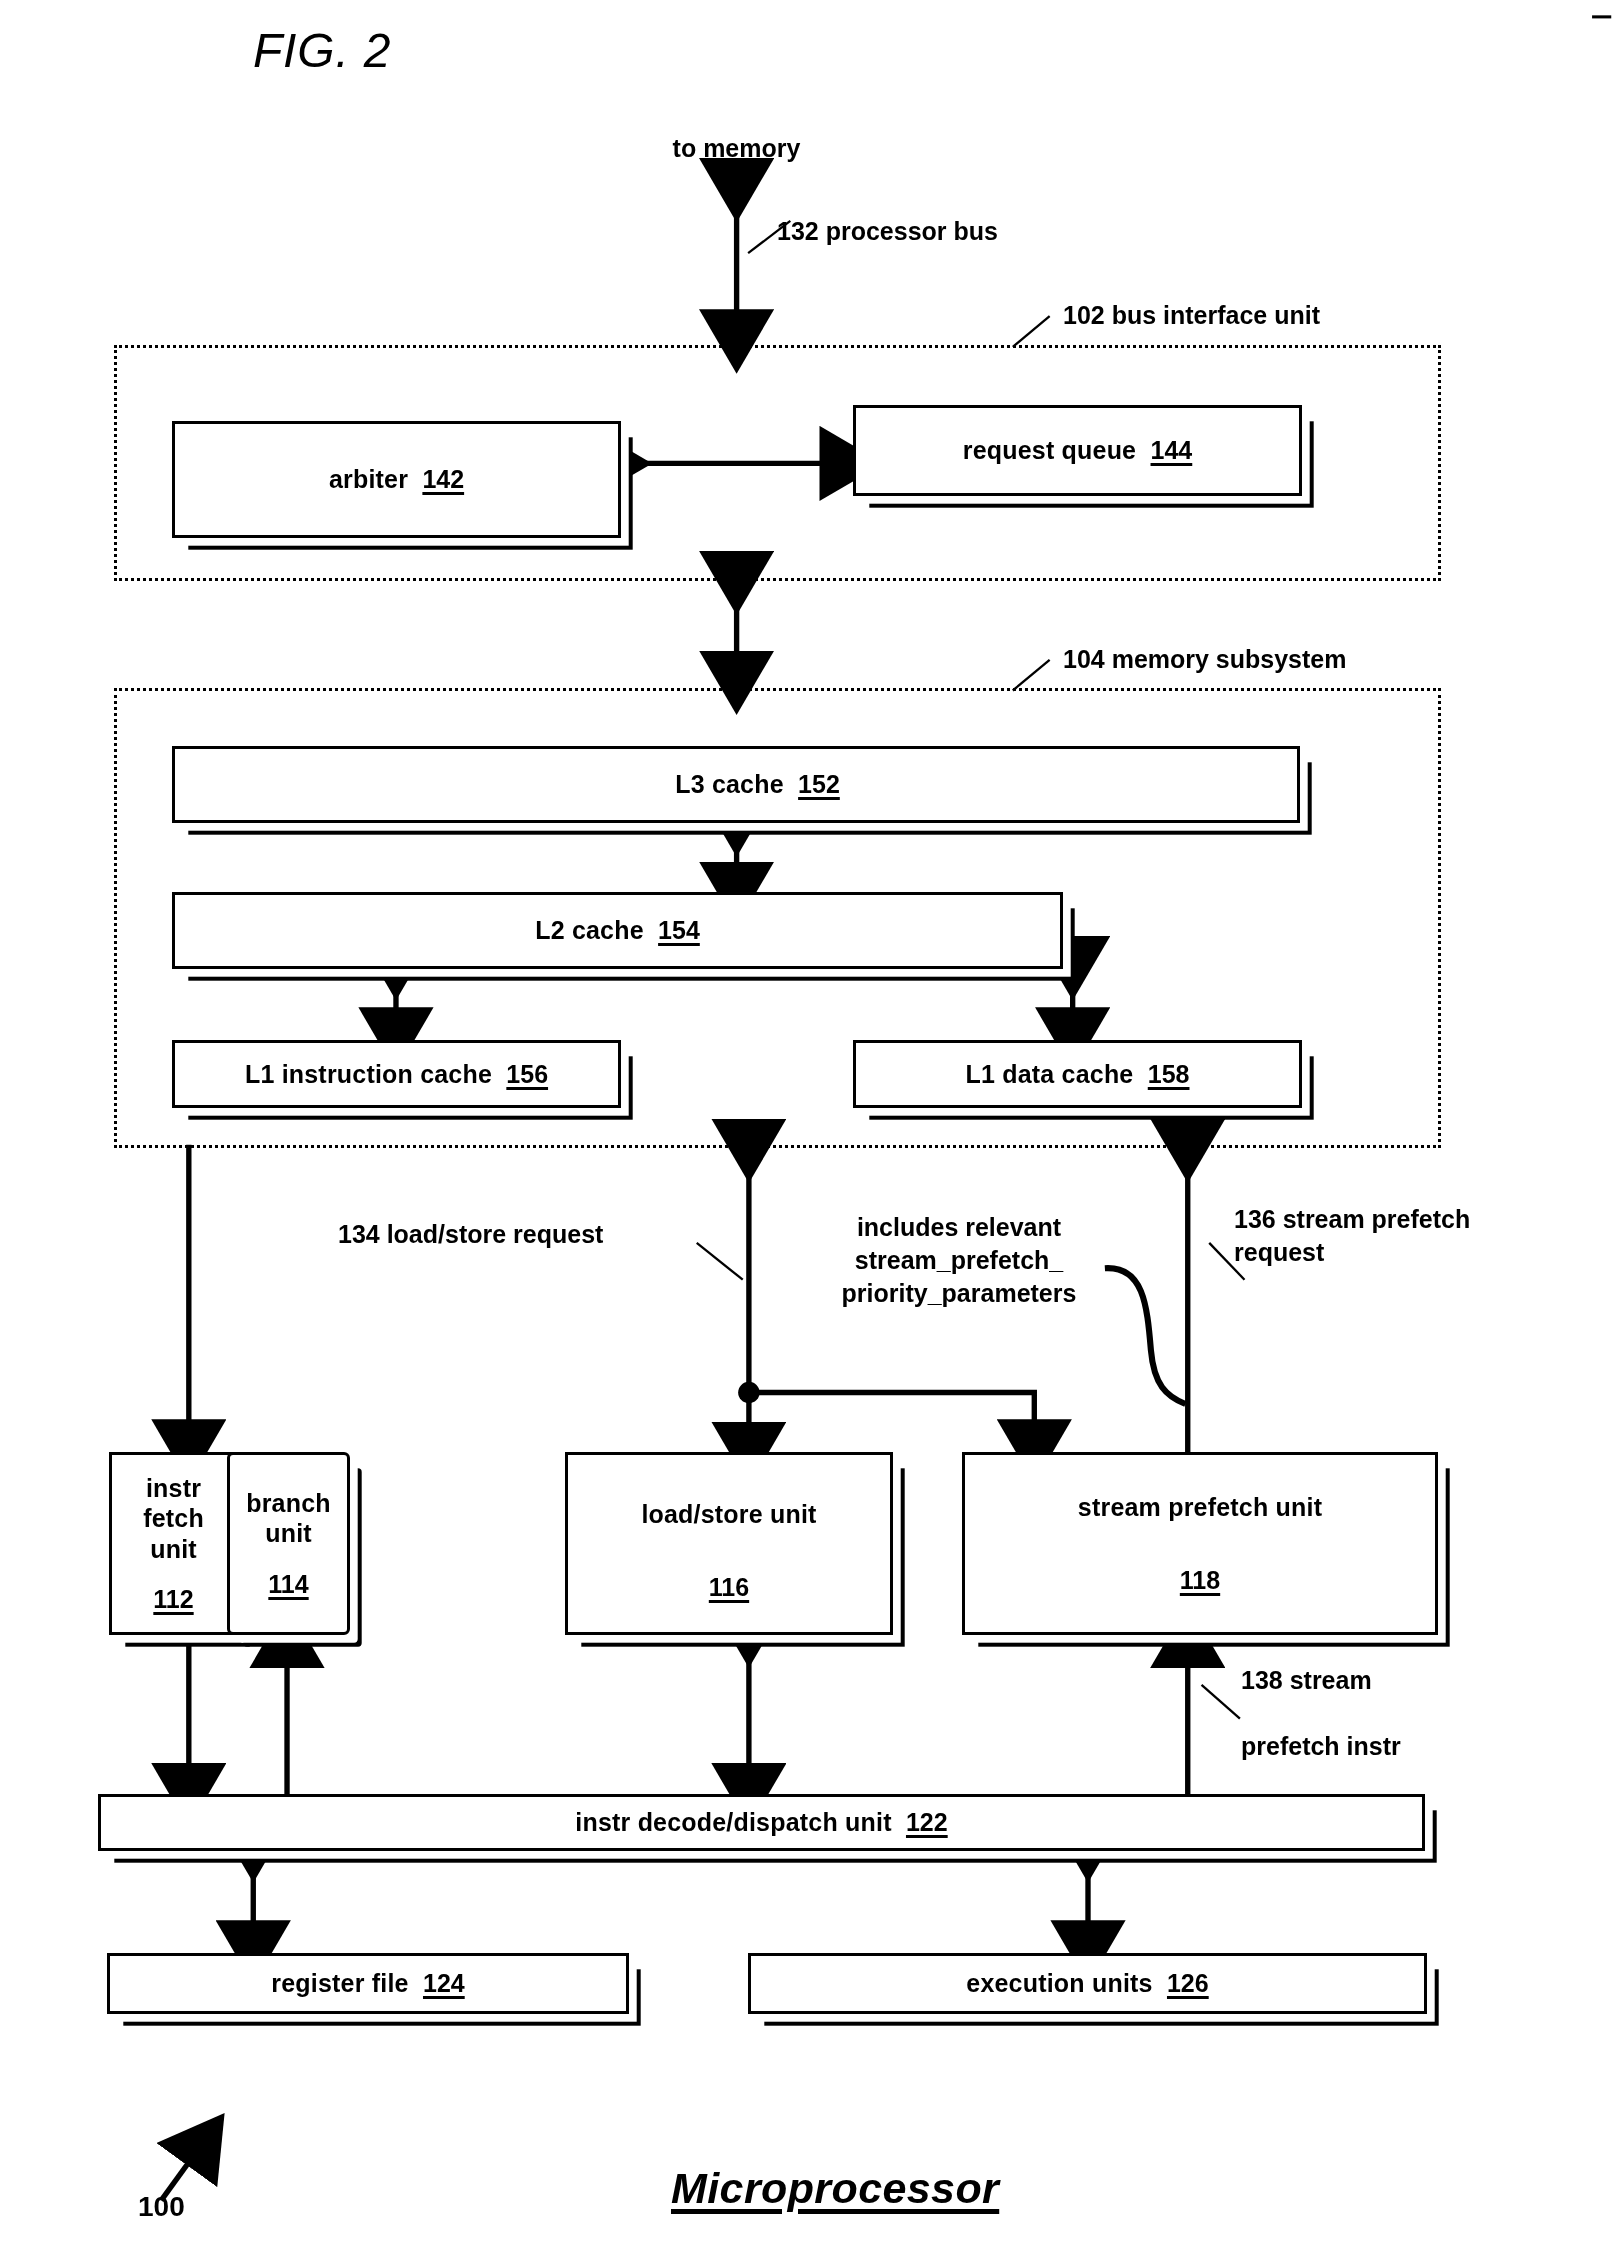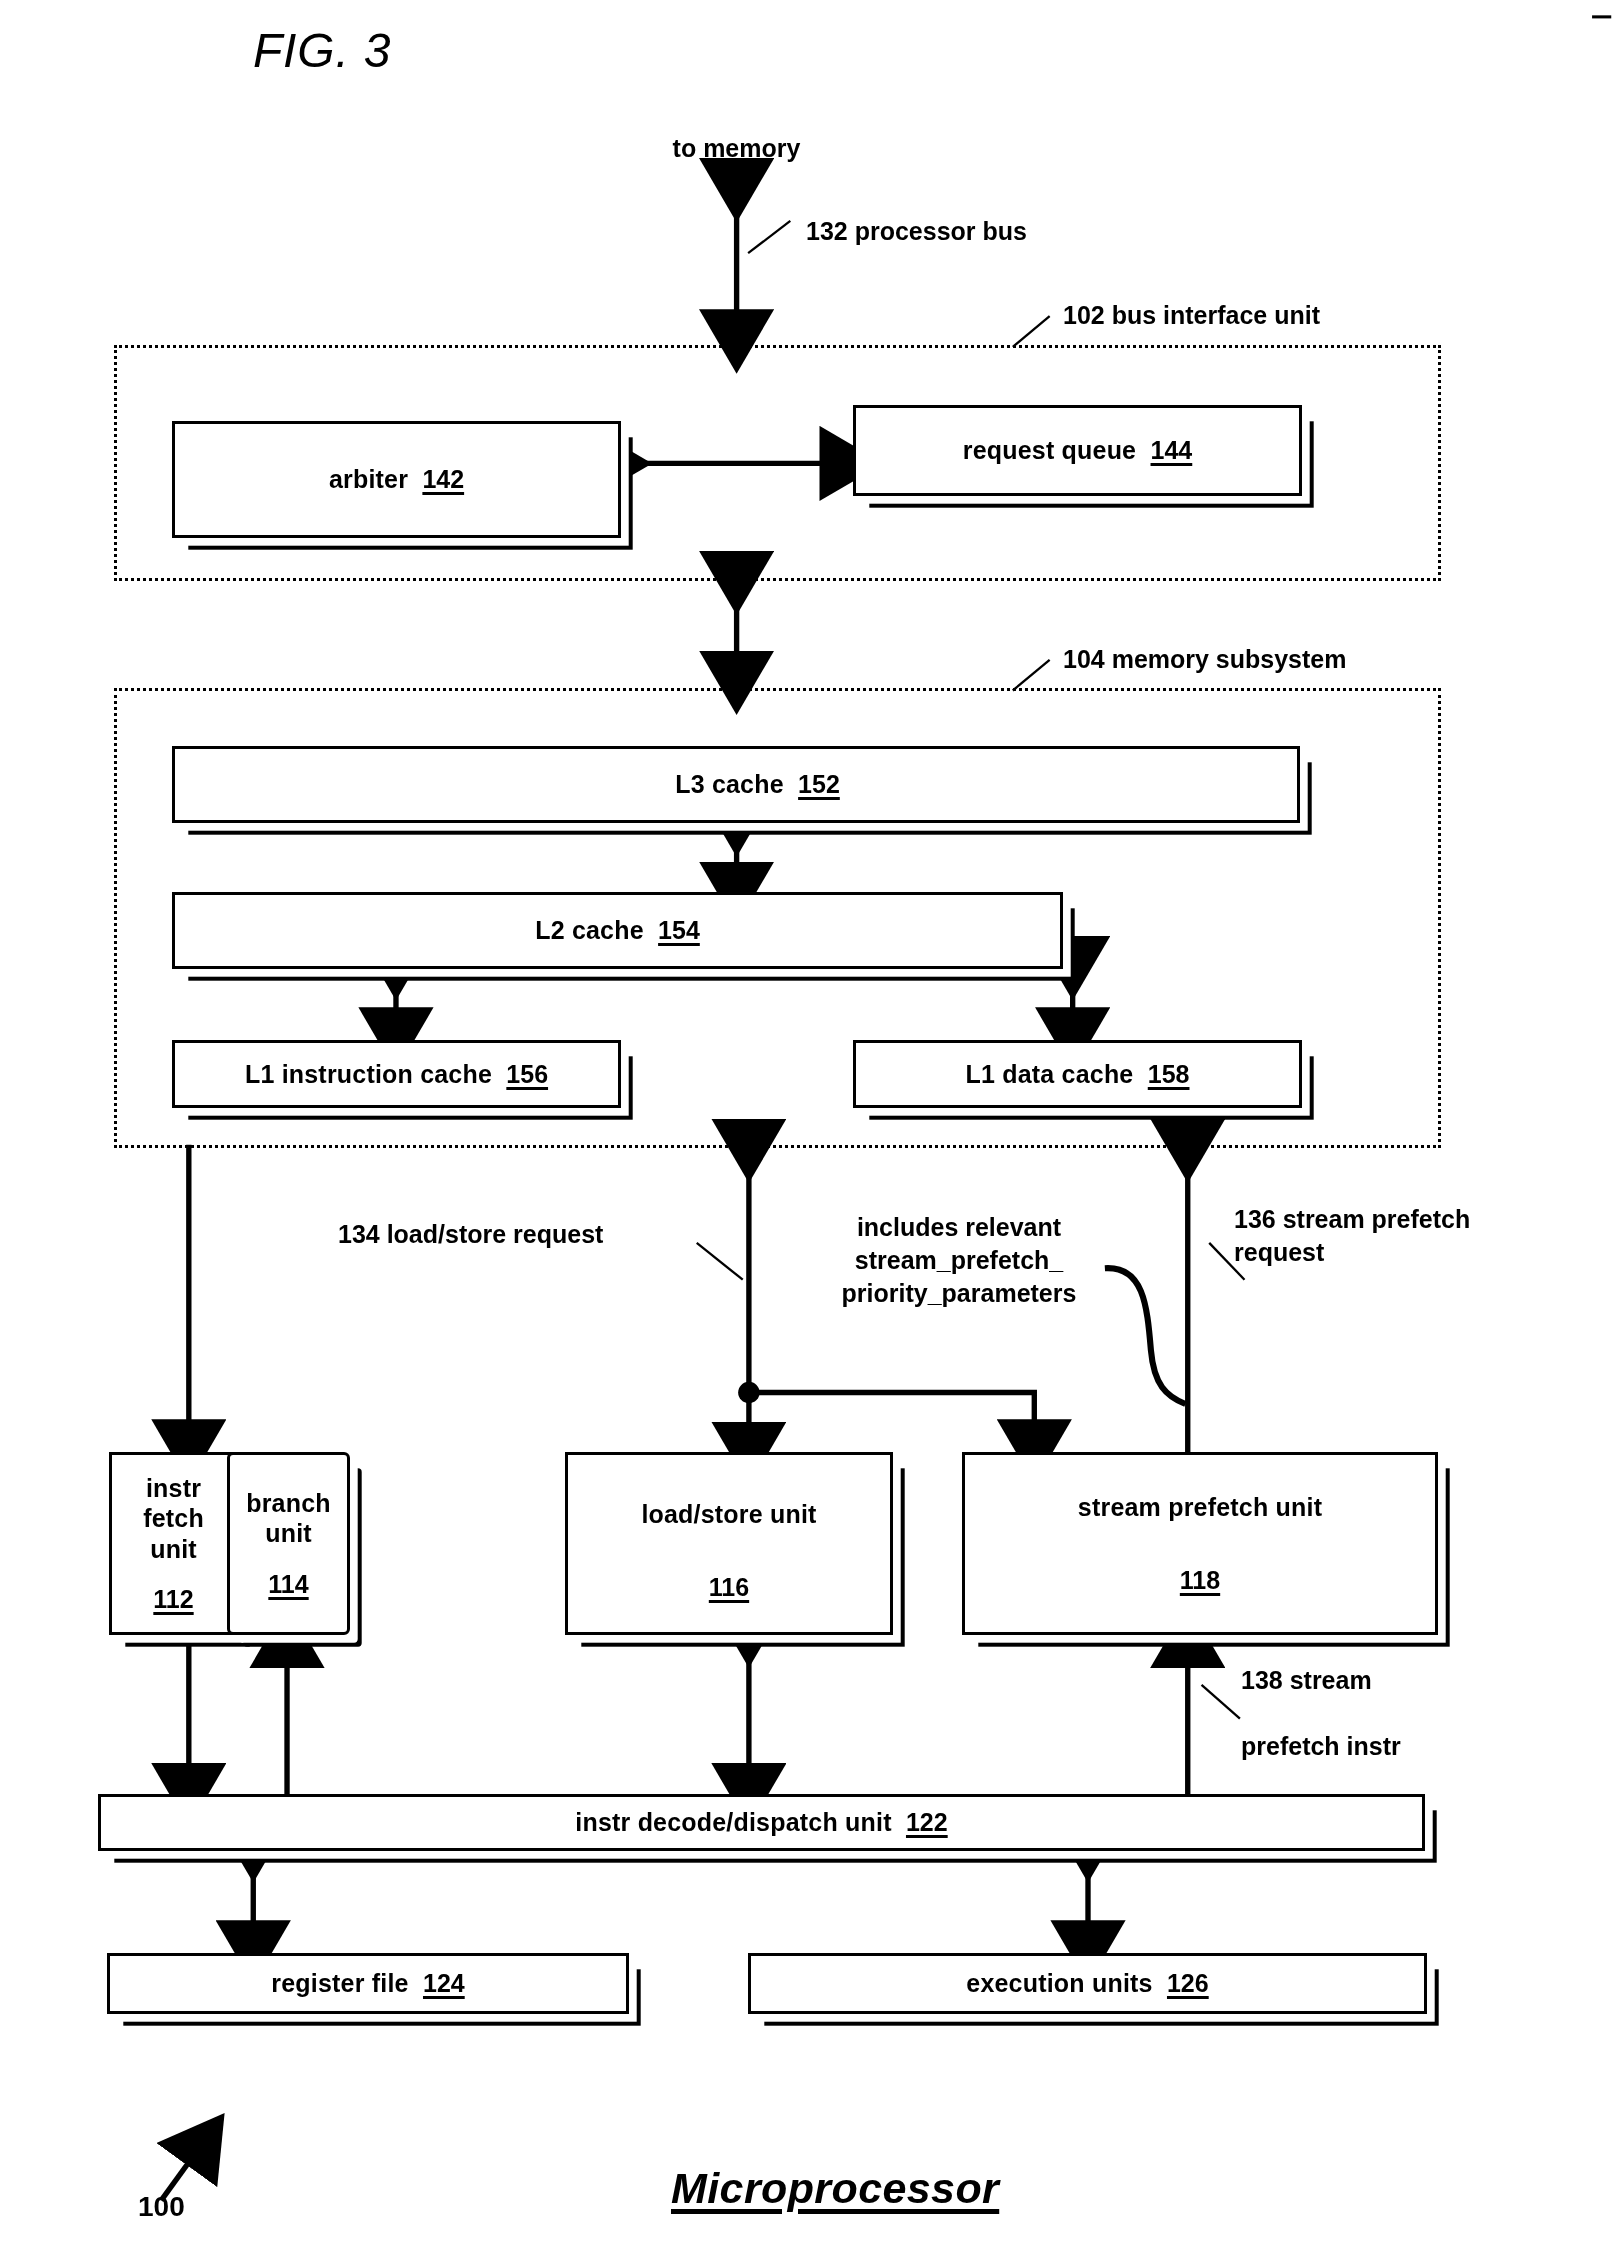--- a/index.html
+++ b/index.html
@@ -98,21 +98,21 @@
   .wt  { stroke: #000; stroke-width: 3; fill: none; }  
   .wc  { stroke: #000; stroke-width: 8; fill: none; }  
   .dot { fill: #000; }
   .tickmark { stroke:#000; stroke-width:4; }
 </style>
 </head>
 <body>
 
 <div id="page">
 
-  <div class="abs fig-label">FIG. 3</div>
+  <div class="abs fig-label">FIG. 2</div>
 
   <svg id="wires" xmlns="http://www.w3.org/2000/svg" viewBox="0 0 2110 2947" width="1619" height="2261">
 
     <line class="tickmark" x1="2075" y1="22" x2="2100" y2="22"></line>
 
     <defs>
       <marker id="ah" markerWidth="14" markerHeight="14" refX="6" refY="7" orient="auto" markerUnits="strokeWidth">
         <path d="M0,0 L12,7 L0,14 z" fill="#000"></path>
       </marker>
     </defs>
@@ -162,21 +162,21 @@
 
     <line class="w" x1="330" y1="2412" x2="330" y2="2545" marker-start="url(#ah)" marker-end="url(#ah)"></line>
 
     <line class="w" x1="1418" y1="2412" x2="1418" y2="2545" marker-start="url(#ah)" marker-end="url(#ah)"></line>
 
     <line class="w" x1="210" y1="2868" x2="268" y2="2788" marker-end="url(#ah)"></line>
   </svg>
 
   <div class="abs anno center" style="left:610px; top:132px; width:253px;">to memory</div>
 
-  <div class="abs anno" style="left:806px; top:215px;">132  processor bus</div>
+  <div class="abs anno" style="left:777px; top:215px;">132  processor bus</div>
 
   <div class="abs anno" style="left:1063px; top:299px;">102  bus interface unit</div>
 
   <div class="abs dotted-region" style="left:114px; top:345px; width:1327px; height:236px;"></div>
 
   <div class="abs pbox" style="left:172px; top:405px; width:449px; height:117px;margin-top:16px;">
     <span><span class="lbl">arbiter</span><span class="lbl">&nbsp;&nbsp;</span><span class="num">142</span></span>
   </div>
 
   <div class="abs pbox" style="left:853px; top:405px; width:449px; height:91px;">

